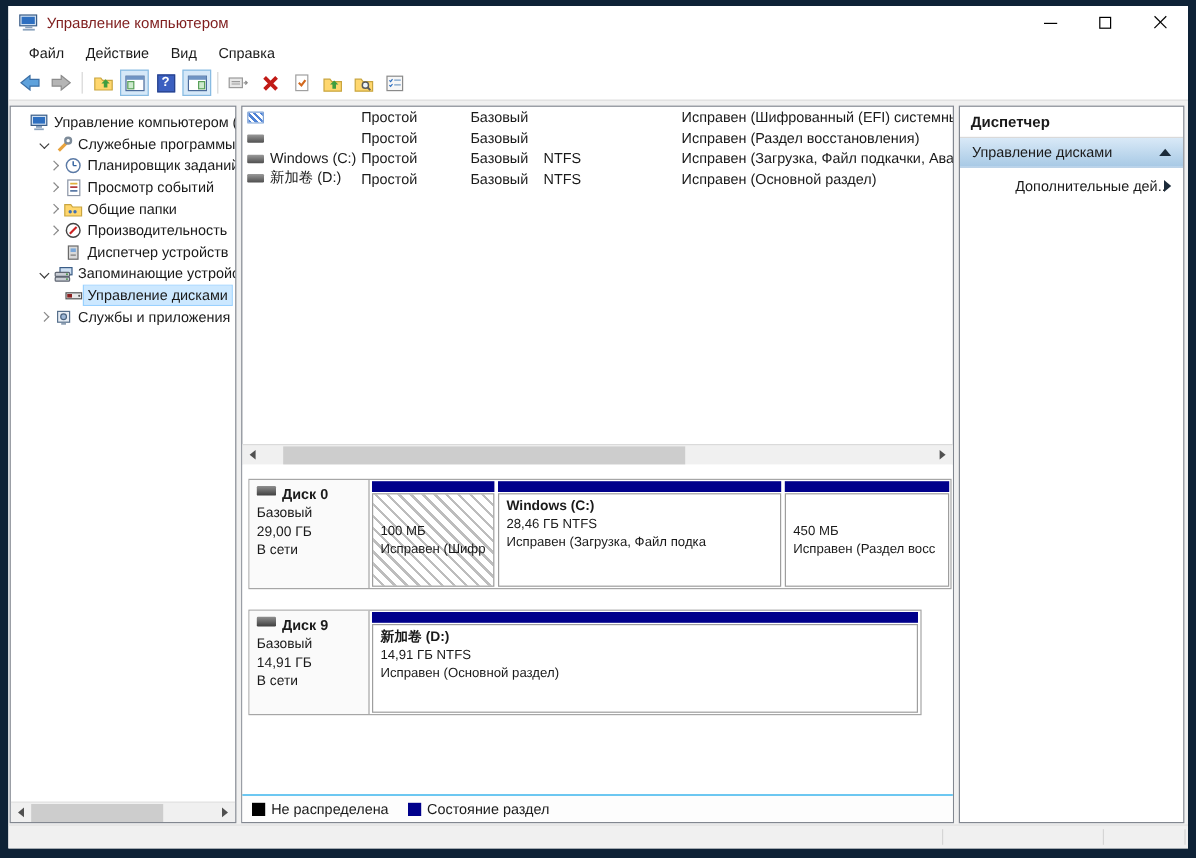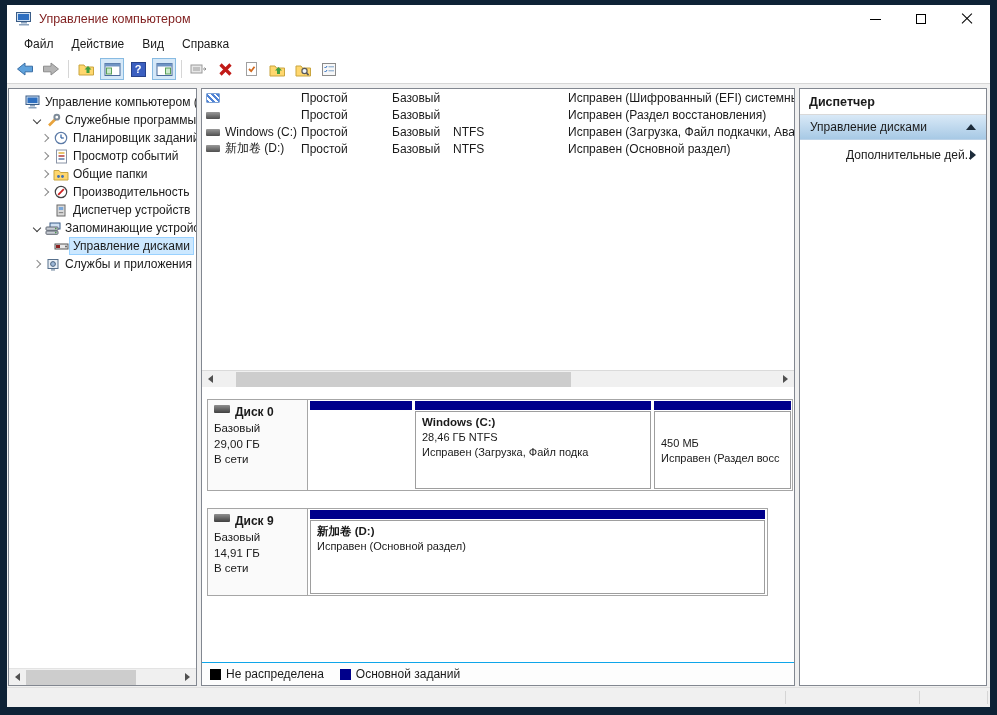--- a/index.html
+++ b/index.html
@@ -445,20 +445,24 @@
                   <span class="disk-ico"></span>
                   <span>Диск 0</span>
                 </div>
               <div class="disk-sub">Базовый</div>
               <div class="disk-sub">29,00 ГБ</div>
               <div class="disk-sub">В сети</div>
             </div>
             <div class="partitions" id="disk0-parts">
               <div class="partition">
                 <div class="part-bar"></div>
+                <div class="part-body hatched pad-top">
+                  <div>100 МБ</div>
+                  <div>Исправен (Шифр</div>
+                </div>
               </div>
               <div class="partition">
                 <div class="part-bar"></div>
                 <div class="part-body">
                   <div class="part-title">Windows  (C:)</div>
                   <div>28,46 ГБ NTFS</div>
                   <div>Исправен (Загрузка, Файл подка</div>
                 </div>
               </div>
               <div class="partition">
@@ -479,36 +483,37 @@
                 </div>
               <div class="disk-sub">Базовый</div>
               <div class="disk-sub">14,91 ГБ</div>
               <div class="disk-sub">В сети</div>
             </div>
             <div class="partitions" id="disk1-parts">
               <div class="partition">
                 <div class="part-bar"></div>
                 <div class="part-body">
                   <div class="part-title">新加卷  (D:)</div>
+                  <div>14,91 ГБ NTFS</div>
                   <div>Исправен (Основной раздел)</div>
                 </div>
               </div>
             </div>
           </div>
 
         </div>
 
         <div class="legend">
           <span class="leg-item">
             <span class="leg-sq black"></span>
             <span>Не распределена</span>
           </span>
           <span class="leg-item">
             <span class="leg-sq navy"></span>
-            <span>Основной заданий</span>
+            <span>Состояние раздел</span>
           </span>
         </div>
 
       </div>
 
       <div class="panel actions-panel">
         <div class="ap-header">Диспетчер</div>
         <div class="ap-group">
           <span class="ap-group-label">Управление дисками</span>
           <span class="tri-up"></span>

